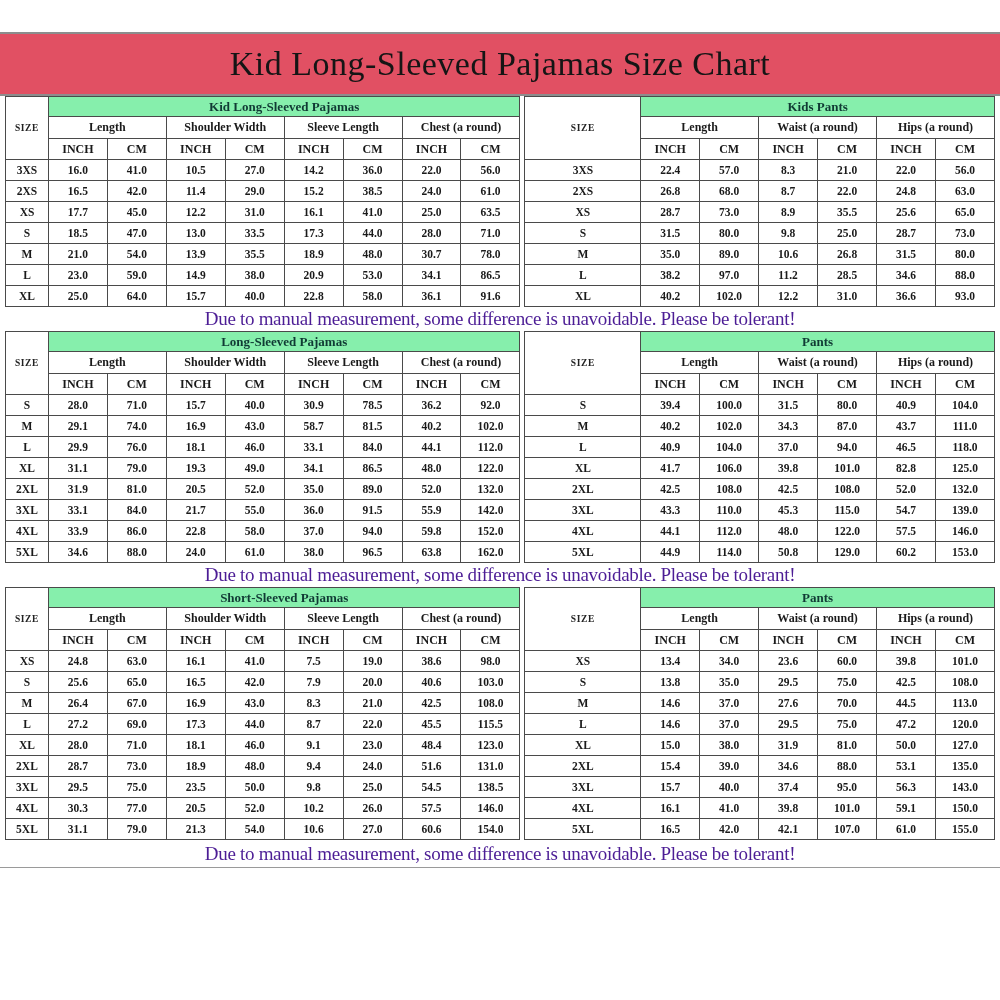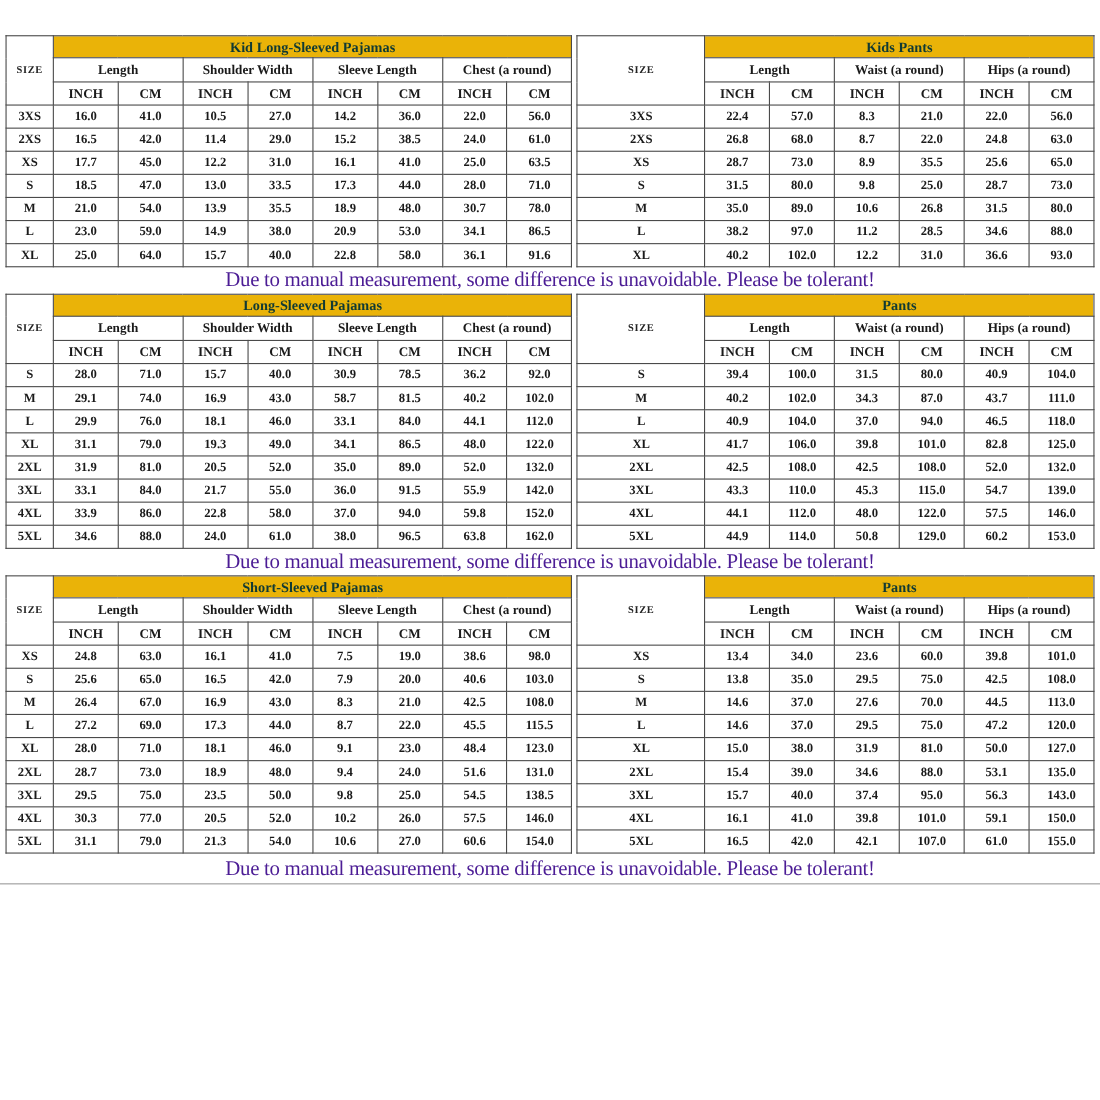--- a/index.html
+++ b/index.html
@@ -8,37 +8,40 @@
   .banner{background:#e15063;border-top:2px solid #8d8d8d;border-bottom:2px solid #8d8d8d;
           display:flex;align-items:center;justify-content:center;}
   .banner.b1{height:60px;}
   .banner.b2,.banner.b3{height:51px;}
   .title{font-size:34px;font-weight:normal;color:#151515;letter-spacing:0.5px;}
   .b2 .title,.b3 .title{font-size:31px;transform:scaleX(0.95);letter-spacing:0px;}
   .tables{display:flex;gap:4px;padding:0 5px;align-items:flex-start;}
   table{border-collapse:collapse;table-layout:fixed;}
   th,td{border:1px solid #4a4a4a;text-align:center;vertical-align:middle;padding:0;
         font-weight:bold;background:#fff;overflow:hidden;white-space:nowrap;}
-  .teal-band{background:#eab308;font-size:13px;height:19px;color:#103a34;}
+  .teal-band{background:#86efac;font-size:13px;height:19px;color:#103a34;}
   .size-head{font-size:9.5px;letter-spacing:0.6px;color:#222;}
   .cat{font-size:12px;height:21px;}
   .unit{font-size:12px;height:20px;}
   tbody tr{height:21px;}
   .size-name{font-size:11.5px;}
   .val{font-size:11.5px;}
   .disclaimer{height:24px;display:flex;align-items:center;justify-content:center;
               color:#4c1d95;font-size:19px;letter-spacing:-0.3px;}
   .chart-section.s3 .disclaimer{height:27px;border-bottom:1px solid #9a9a9a;}
 </style>
 </head>
 <body>
 
 <div class="top-spacer"></div>
 
 <section class="chart-section s1">
+  <div class="banner b1">
+    <span class="title">Kid Long-Sleeved Pajamas Size Chart</span>
+  </div>
   <div class="tables">
     <div class="tbl-slot">
         <table>
           <colgroup>
             <col style="width: 43px;">
             <col style="width: 59px;">
             <col style="width: 59px;">
             <col style="width: 59px;">
             <col style="width: 59px;">
             <col style="width: 59px;">

